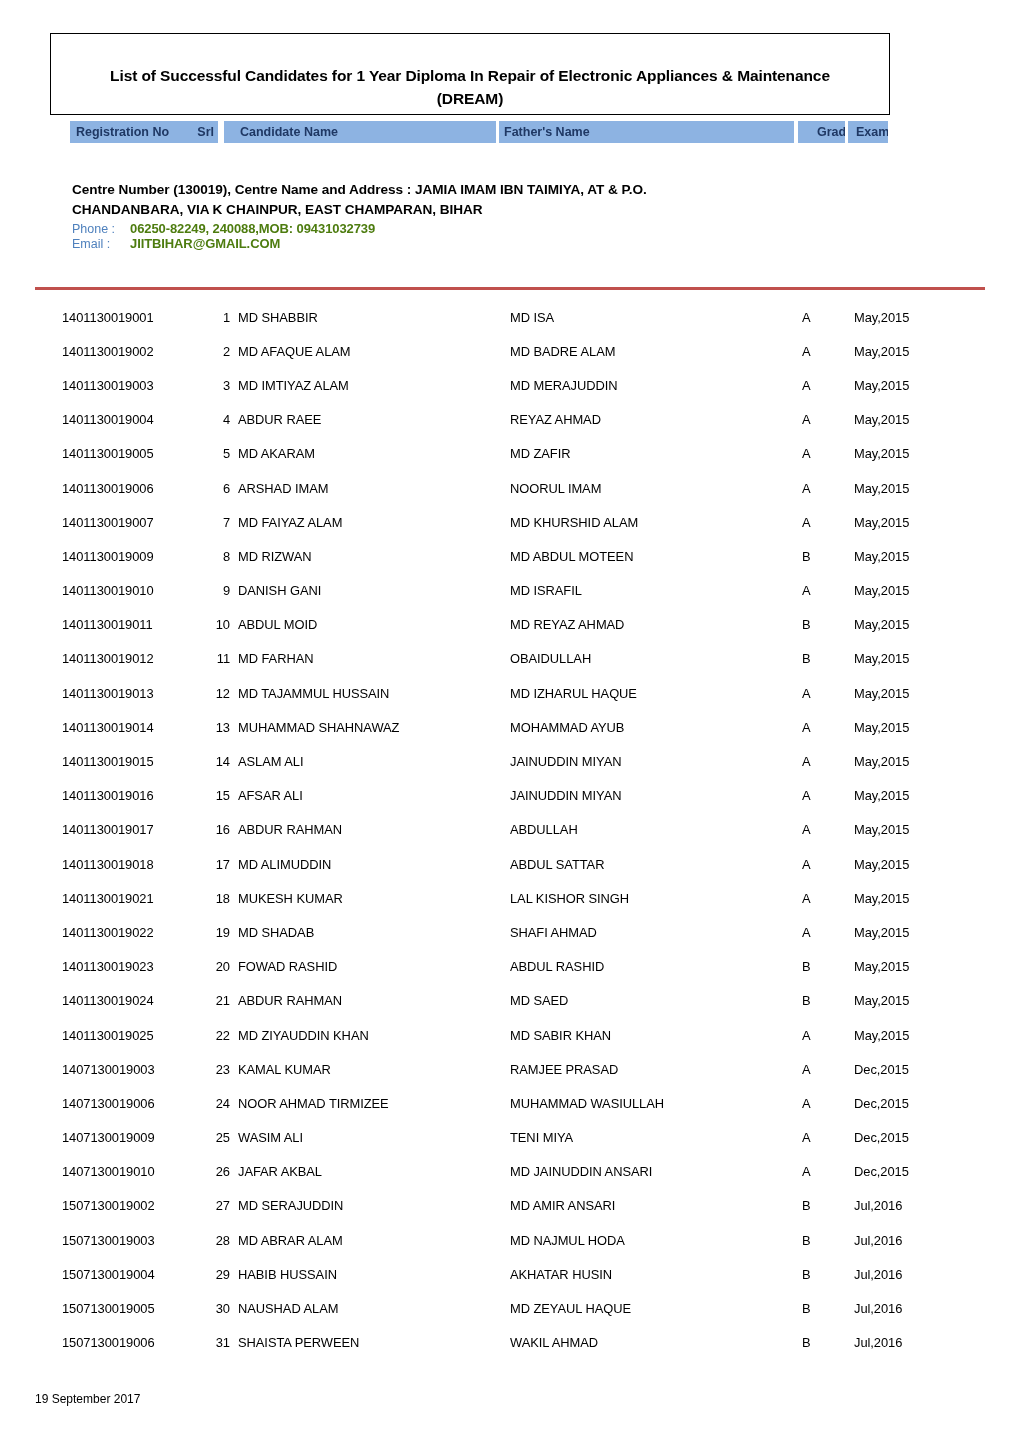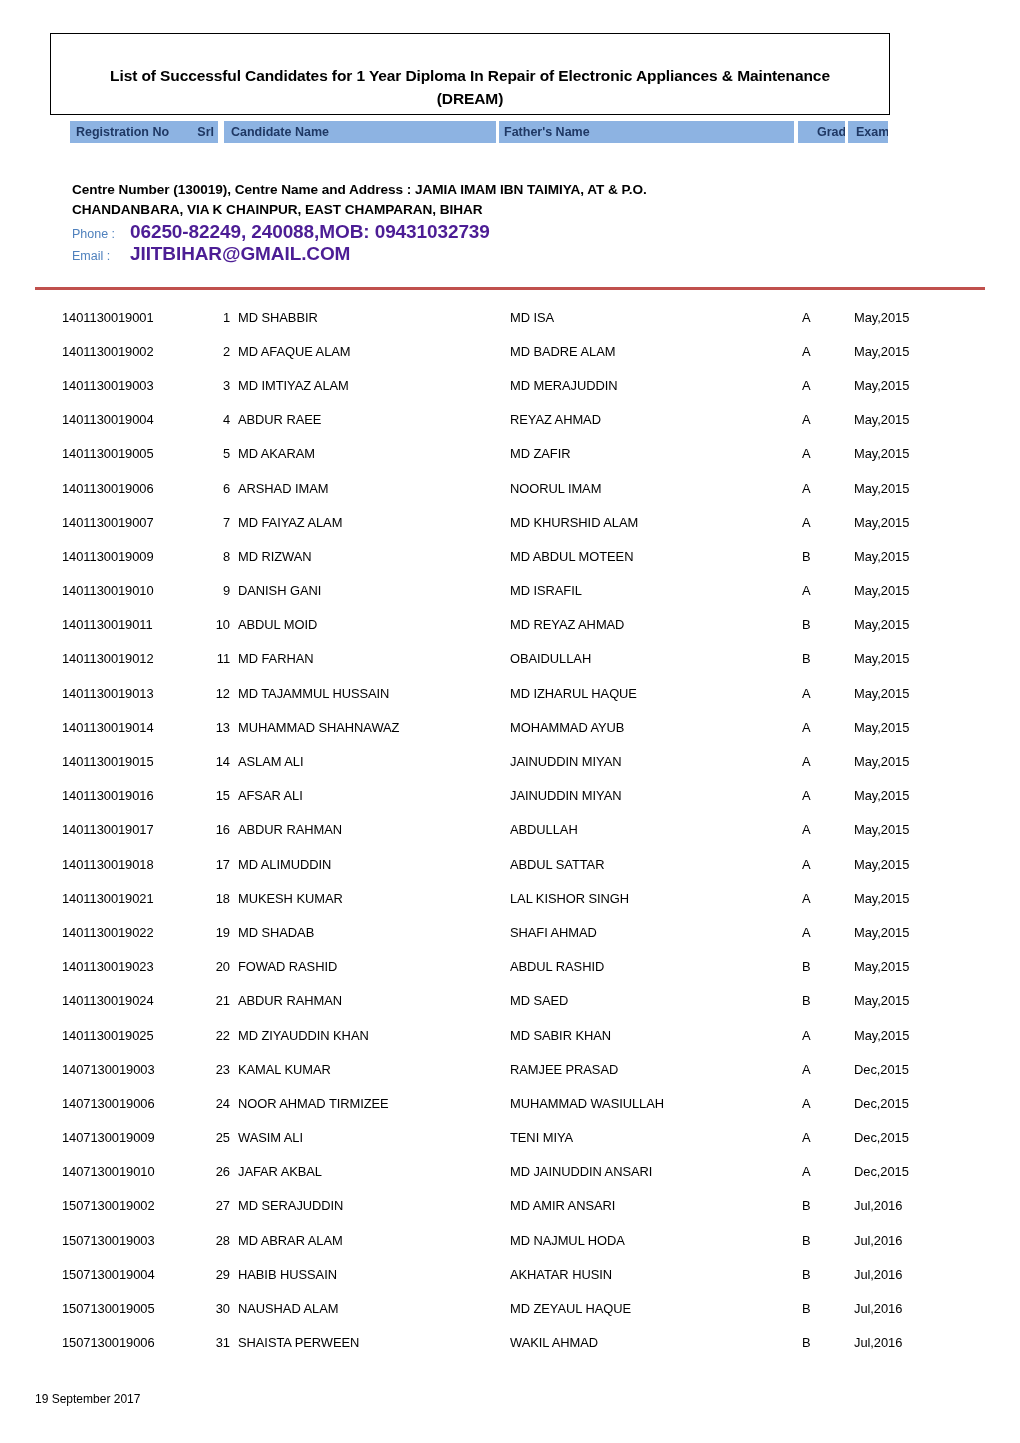--- a/index.html
+++ b/index.html
@@ -64,21 +64,21 @@
     color: #1f3864;
     font-size: 12.5px;
     font-weight: bold;
     line-height: 22px;
     box-sizing: border-box;
     white-space: nowrap;
     overflow: hidden;
   }
   .ch-reg   { left: 8px;   width: 128px; padding-left: 6px; }
   .ch-srl   { left: 112px; width: 44px;  text-align: right; padding-right: 4px; }
-  .ch-cand  { left: 162px; width: 272px; padding-left: 7px; }
+  .ch-cand  { left: 162px; width: 272px; padding-left: 16px; }
   .ch-fath  { left: 437px; width: 295px; padding-left: 5px; }
   .ch-grade { left: 736px; width: 47px;  padding-left: 19px; }
   .ch-exam  { left: 786px; width: 40px;  padding-left: 8px; }
 
   
   .centre-block {
     position: absolute;
     left: 72px;
     top: 180px;
     width: 800px;
@@ -95,22 +95,22 @@
     align-items: baseline;
   }
   .contact-label {
     color: #4f81bd;
     font-size: 12.5px;
     font-weight: normal;
     width: 58px;
     flex: 0 0 58px;
   }
   .contact-value {
-    color: #4c1d95;
-    font-size: 19px;
+    color: #4d7c0f;
+    font-size: 13px;
     font-weight: bold;
     letter-spacing: -0.1px;
   }
 
   .red-rule {
     position: absolute;
     left: 35px;
     top: 287px;
     width: 950px;
     height: 3px;

